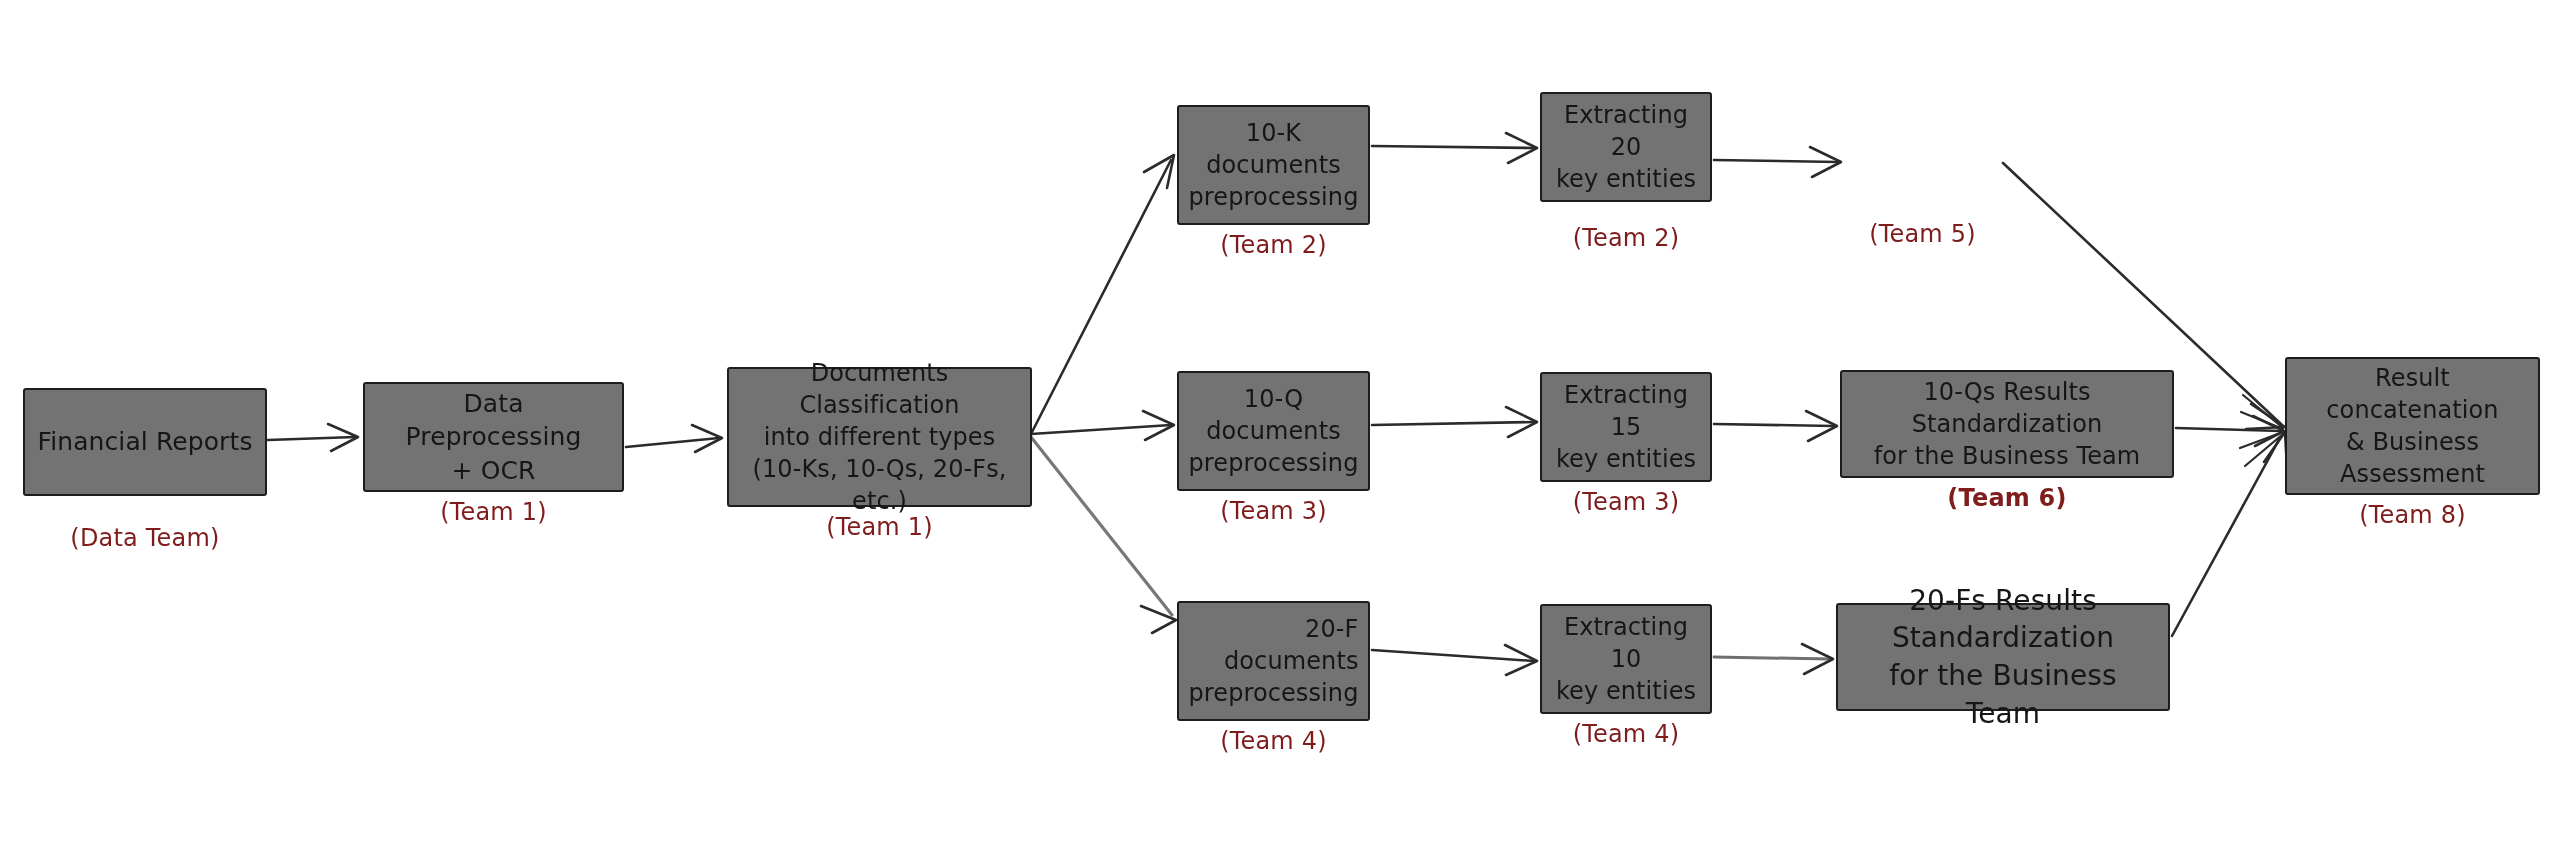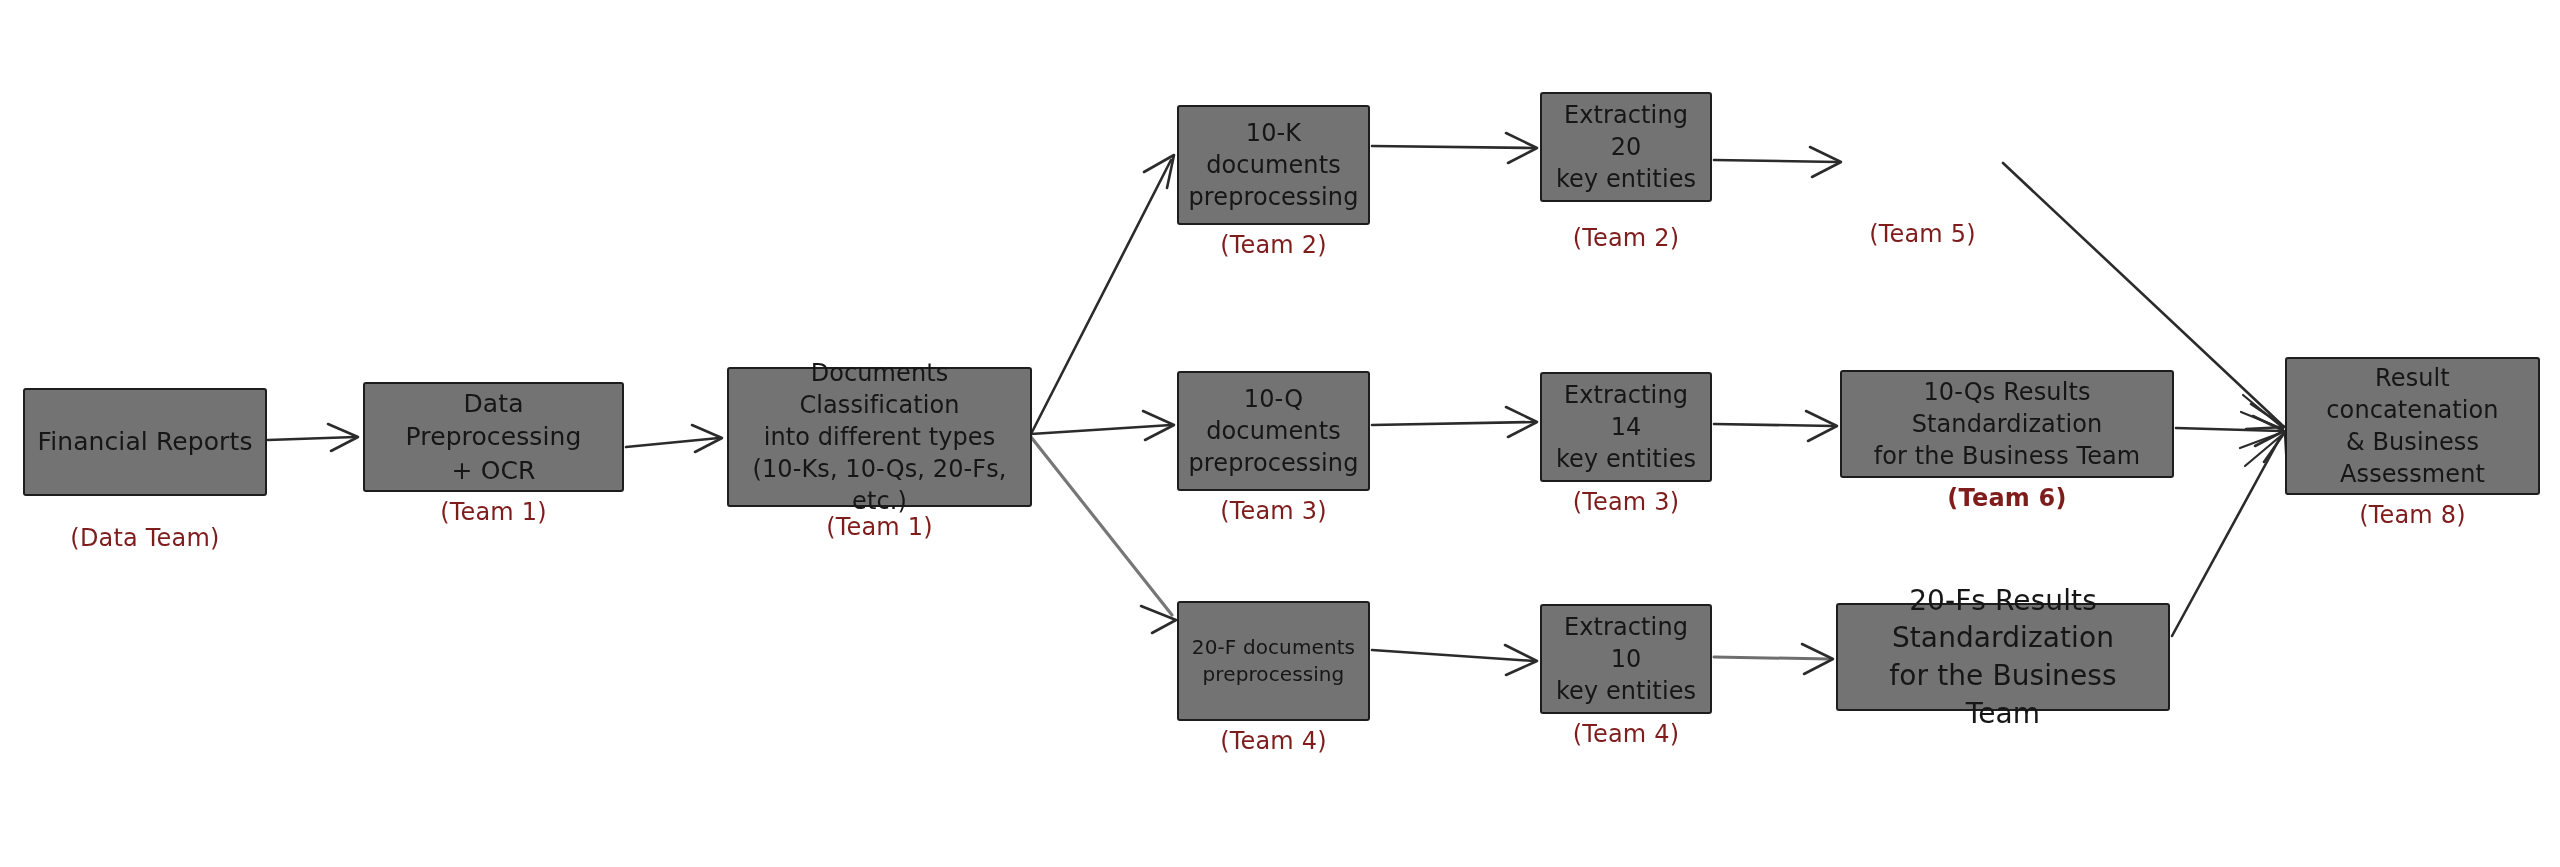--- a/index.html
+++ b/index.html
@@ -176,33 +176,33 @@
 
   <div class="team-label" style="left:1843px;top:220px;width:159px;">(Team 5)</div>
 
   <div class="node" style="left:1177px;top:371px;width:193px;height:120px;">
     <span class="node-label" style="font-size:24px;">10-Q documents
 preprocessing</span>
   </div>
   <div class="team-label" style="left:1177px;top:497px;width:193px;">(Team 3)</div>
 
   <div class="node" style="left:1540px;top:372px;width:172px;height:110px;">
-    <span class="node-label" style="font-size:24px;">Extracting 14
+    <span class="node-label" style="font-size:24px;">Extracting 15
 key entities</span>
   </div>
   <div class="team-label" style="left:1540px;top:488px;width:172px;">(Team 3)</div>
 
   <div class="node" style="left:1840px;top:370px;width:334px;height:108px;">
     <span class="node-label" style="font-size:24px;">10-Qs Results Standardization
 for the Business Team</span>
   </div>
   <div class="team-label" style="left:1840px;top:484px;width:334px;font-weight:bold;">(Team 6)</div>
 
   <div class="node" style="left:1177px;top:601px;width:193px;height:120px;">
-    <span class="node-label" style="font-size:20px;">20-F documents
+    <span class="node-label" style="font-size:24px;text-align:right;">20-F documents
 preprocessing</span>
   </div>
   <div class="team-label" style="left:1177px;top:727px;width:193px;">(Team 4)</div>
 
   <div class="node" style="left:1540px;top:604px;width:172px;height:110px;">
     <span class="node-label" style="font-size:24px;">Extracting 10
 key entities</span>
   </div>
   <div class="team-label" style="left:1540px;top:720px;width:172px;">(Team 4)</div>
 

